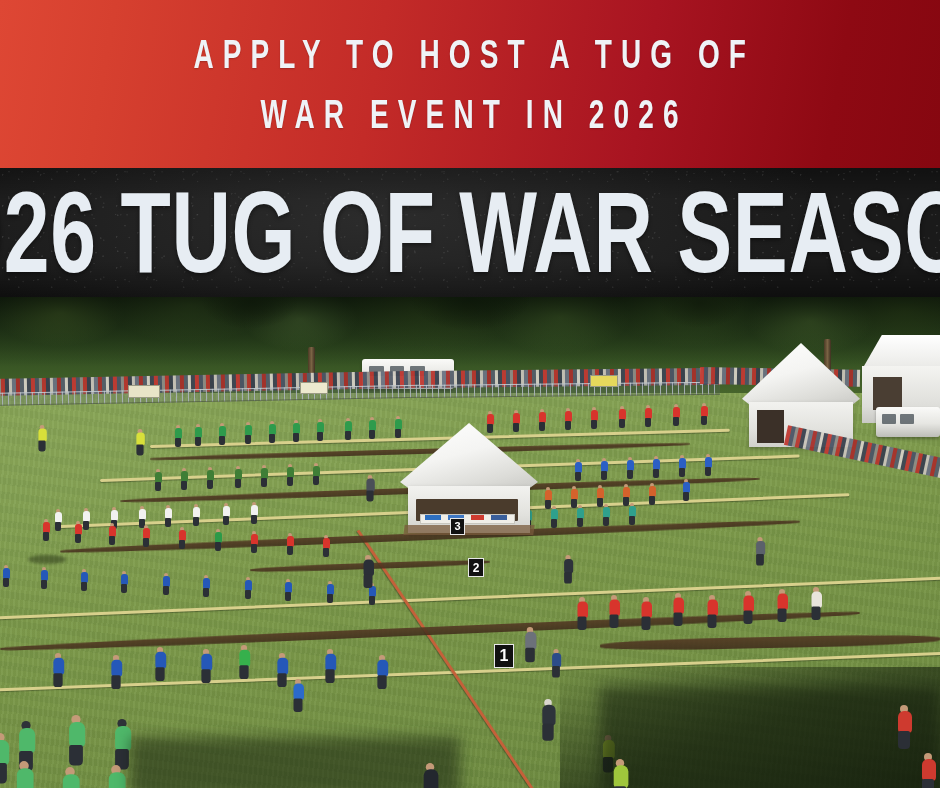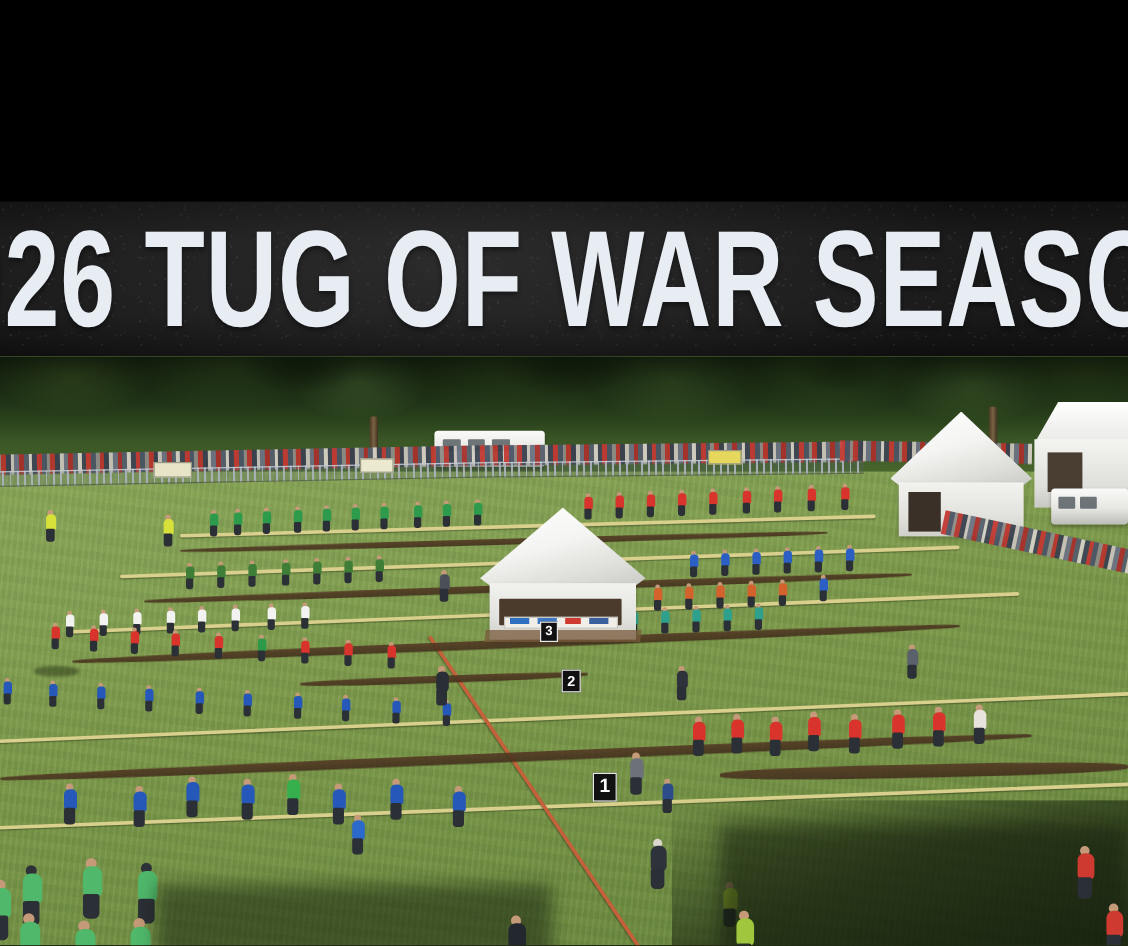--- a/index.html
+++ b/index.html
@@ -292,20 +292,26 @@
   .dark-corner {
     position: absolute;
     background: linear-gradient(160deg, rgba(16,26,10,0) 0%, rgba(16,26,10,0.55) 48%, rgba(12,20,8,0.72) 100%);
   }
 </style>
 </head>
 <body>
 
 <div id="poster">
 
+  <div class="banner">
+    <div class="banner-inner">
+      <div class="banner-line">APPLY TO HOST A TUG OF</div>
+      <div class="banner-line">WAR EVENT IN 2026</div>
+    </div>
+  </div>
 
   <div class="titleband">
     <div class="grain"></div>
     <div class="vign"></div>
     <div class="title-text">2026 TUG OF WAR SEASON</div>
   </div>
 
   <div class="photo">
 
     <div class="ph trees"></div>

